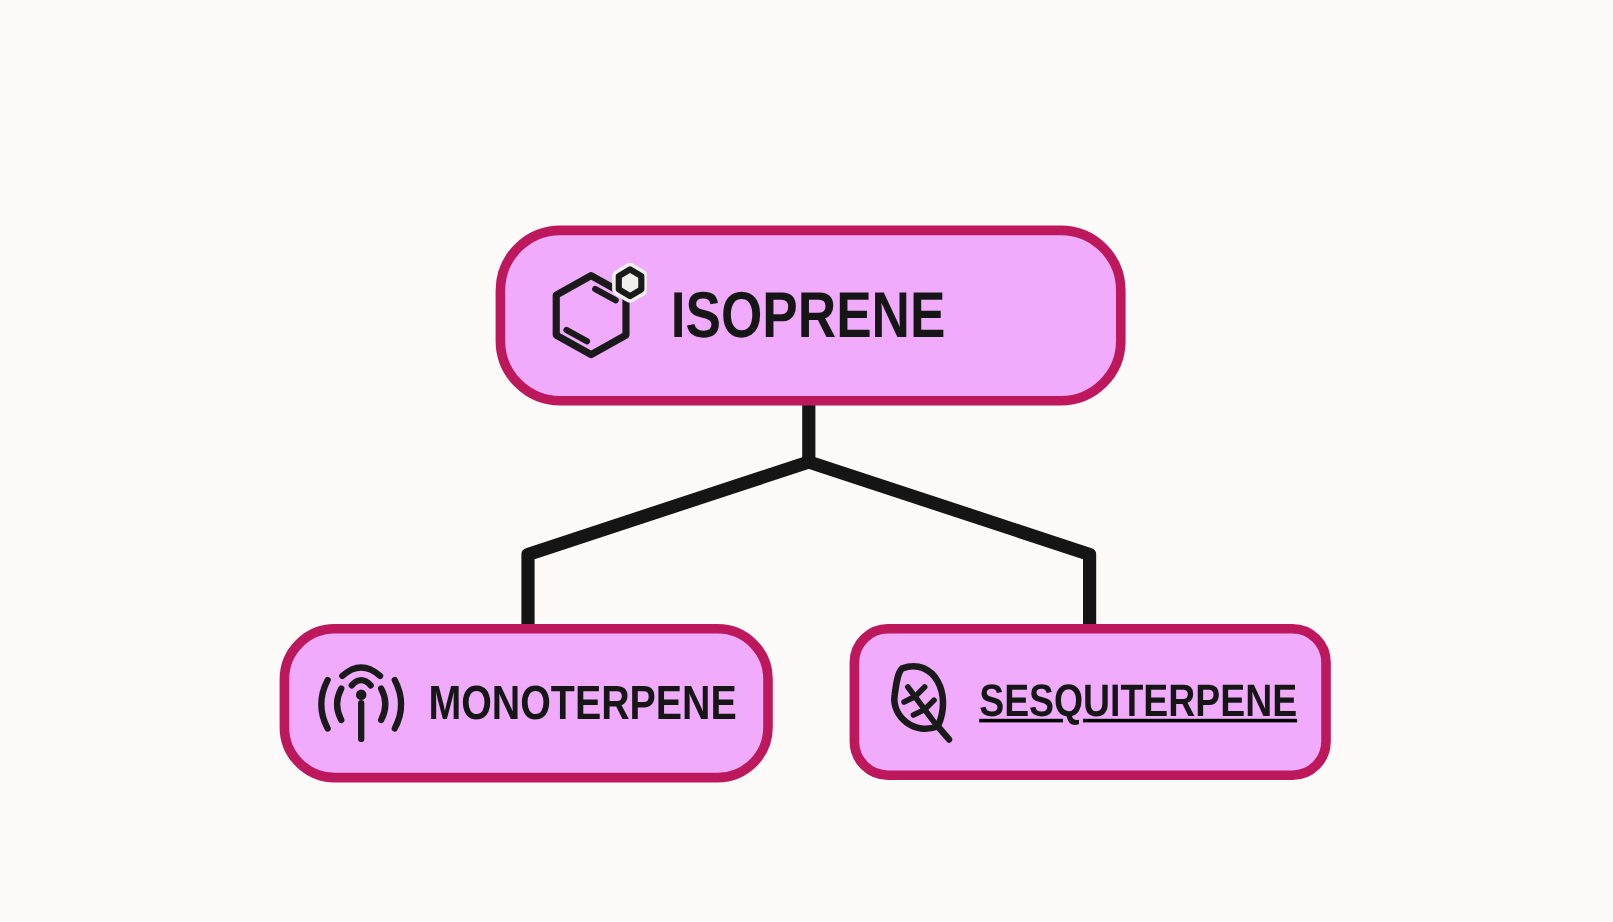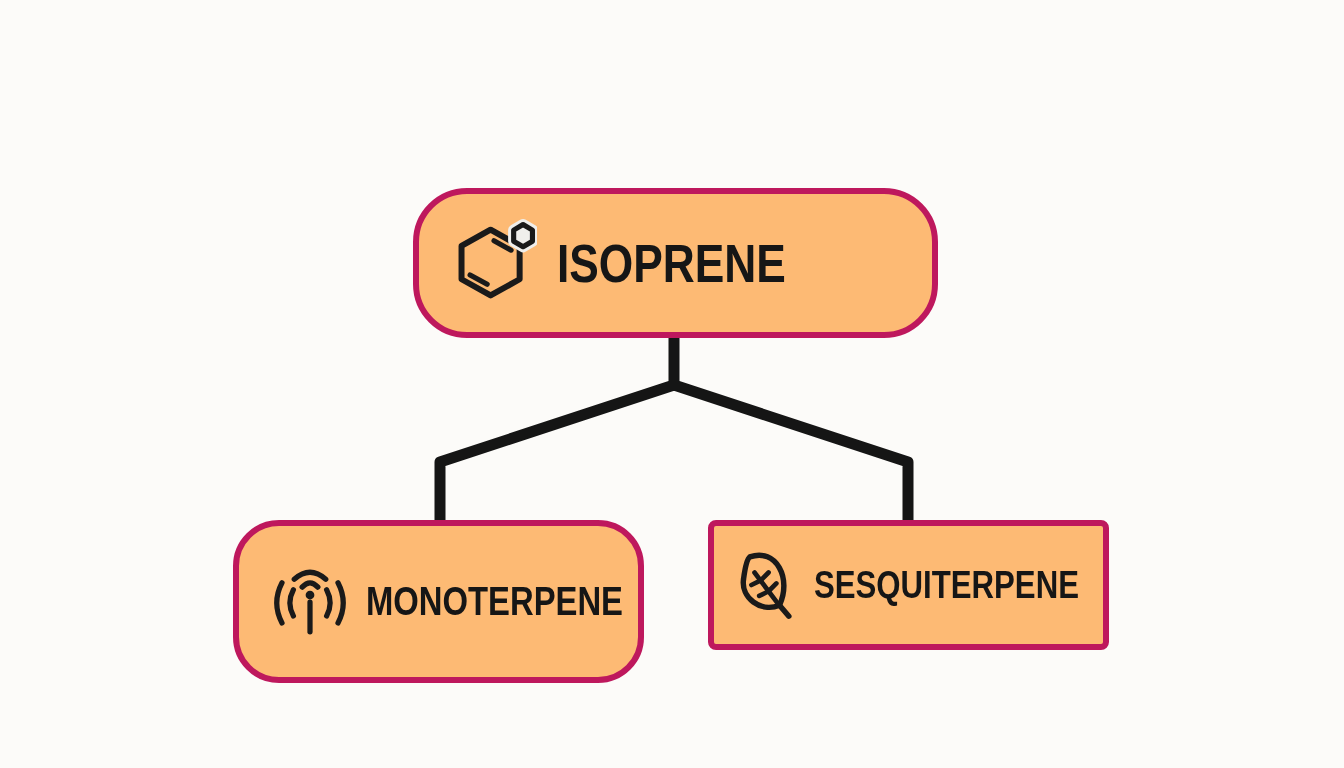--- a/index.html
+++ b/index.html
@@ -36,51 +36,52 @@
     position: absolute;
     left: 0;
     top: 0;
     width: 1344px;
     height: 768px;
     pointer-events: none;
   }
   .node {
     position: absolute;
     box-sizing: border-box;
-    background: #fdba74;
-    border: 6px solid #be185d;
+    background: #f0abfc;
+    border: 8px solid #be185d;
     display: flex;
     align-items: center;
   }
   .node-root {
     left: 413px;
     top: 188px;
     width: 525px;
     height: 150px;
     border-radius: 54px;
     padding-left: 32px;
     gap: 20px;
   }
   .node-left {
     left: 233px;
     top: 520px;
     width: 411px;
-    height: 163px;
+    height: 132px;
     border-radius: 46px;
-    padding-left: 27px;
+    padding-left: 16px;
     gap: 12px;
   }
   .node-right {
     left: 708px;
     top: 520px;
     width: 401px;
     height: 130px;
-    border-radius: 8px;
+    border-radius: 32px;
     padding-left: 14px;
     gap: 8px;
+    text-decoration: underline;
   }
   .node-label {
     display: inline-block;
     font-weight: 700;
     color: #161616;
     letter-spacing: 0px;
     transform: scaleX(0.82);
     transform-origin: left center;
     white-space: nowrap;
   }

